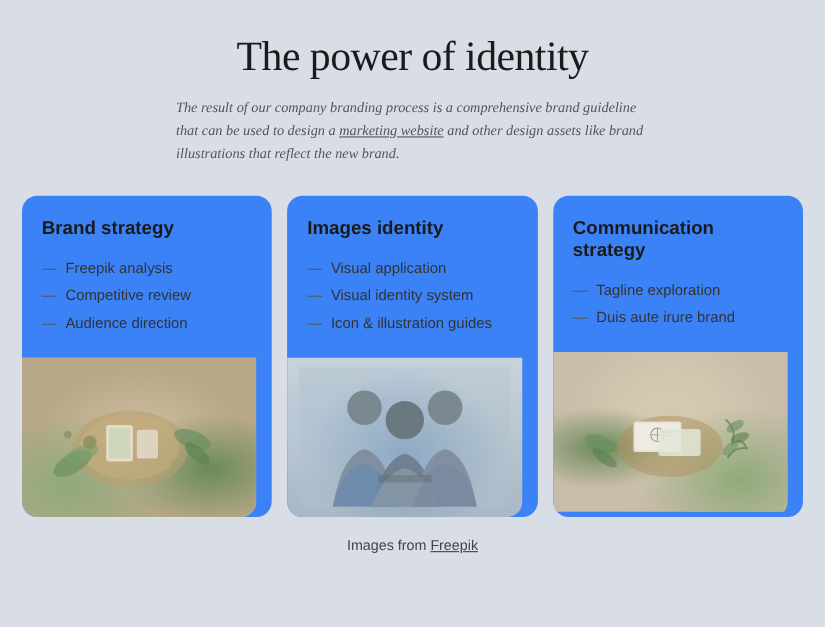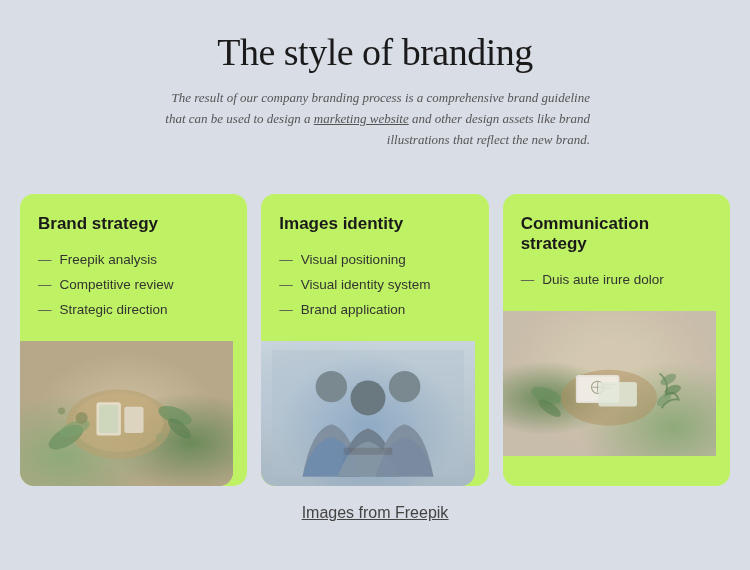--- a/index.html
+++ b/index.html
@@ -19,49 +19,48 @@
       font-weight: 400;
       color: #1a1a1a;
       text-align: center;
       margin-bottom: 14px;
       letter-spacing: -0.5px;
     }
 
     .page-subtitle {
       font-size: 13px;
       color: #555;
-      text-align: right;
+      text-align: left;
       font-style: italic;
       line-height: 1.6;
       max-width: 430px;
       margin-bottom: 28px;
     }
 
     .page-subtitle a {
       color: #555;
       text-decoration: underline;
     }
 
     .cards-row {
       display: flex;
       gap: 14px;
       width: 100%;
       max-width: 715px;
       margin-bottom: 18px;
     }
 
     .card {
-      background: #bef264;
+      background: #3b82f6;
       border-radius: 14px;
       flex: 1;
       padding: 20px 32px 0 18px;
       display: flex;
       flex-direction: column;
       overflow: hidden;
-      margin-top: 16px;
     }
 
     .card-title {
       font-size: 17px;
       font-weight: 700;
       color: #1a1a1a;
       margin-bottom: 14px;
       font-family: Arial, sans-serif;
     }
 
@@ -138,49 +137,48 @@
       justify-content: center;
     }
 
     
     .img-inner-svg {
       width: 90%;
       height: 90%;
     }
 
     .footer-text {
-      font-size: 16px;
+      font-size: 13px;
       color: #444;
       font-family: Arial, sans-serif;
       text-align: left;
-      text-decoration: underline;
     }
 
     .footer-text a {
       color: #444;
       text-decoration: underline;
     }
   </style>
 </head>
 <body>
 
-<h1 class="page-title">The style of branding</h1>
+<h1 class="page-title">The power of identity</h1>
 
 <p class="page-subtitle">
   <em>The result of our company branding process is a comprehensive brand guideline that can be used to design a <a href="#">marketing website</a> and other design assets like brand illustrations that reflect the new brand.</em>
 </p>
 
 <div class="cards-row">
 
   <div class="card">
     <div class="card-title">Brand strategy</div>
     <ul class="card-list">
       <li>Freepik analysis</li>
       <li>Competitive review</li>
-      <li>Strategic direction</li>
+      <li>Audience direction</li>
     </ul>
     <div class="card-image">
       <div class="img-brand-strategy">
         <svg viewBox="0 0 220 145" xmlns="http://www.w3.org/2000/svg" class="img-inner-svg">
 
           <ellipse cx="100" cy="85" rx="60" ry="40" fill="#b8a070" opacity="0.6"></ellipse>
           <ellipse cx="100" cy="83" rx="52" ry="34" fill="#c8b080" opacity="0.5"></ellipse>
 
           <rect x="75" y="60" width="28" height="38" rx="3" fill="#e8e0d0" opacity="0.9"></rect>
           <rect x="78" y="63" width="22" height="32" rx="2" fill="#c8d4b8" opacity="0.8"></rect>
@@ -195,23 +193,23 @@
           <circle cx="148" cy="100" r="5" fill="#9aA070" opacity="0.7"></circle>
           <circle cx="35" cy="70" r="4" fill="#7a8858" opacity="0.6"></circle>
         </svg>
       </div>
     </div>
   </div>
 
   <div class="card">
     <div class="card-title">Images identity</div>
     <ul class="card-list">
-      <li>Visual positioning</li>
+      <li>Visual application</li>
       <li>Visual identity system</li>
-      <li>Brand application</li>
+      <li>Icon &amp; illustration guides</li>
     </ul>
     <div class="card-image">
       <div class="img-brand-identity">
         <svg viewBox="0 0 220 145" xmlns="http://www.w3.org/2000/svg" class="img-inner-svg">
 
           <rect width="220" height="145" fill="#b0c0cc" opacity="0.4"></rect>
 
           <circle cx="68" cy="42" r="18" fill="#7a8890"></circle>
           <path d="M35 145 Q45 90 68 85 Q91 90 101 145Z" fill="#8090a0"></path>
 
@@ -227,21 +225,22 @@
 
           <rect x="82" y="112" width="56" height="8" rx="2" fill="#555" opacity="0.3"></rect>
         </svg>
       </div>
     </div>
   </div>
 
   <div class="card">
     <div class="card-title">Communication strategy</div>
     <ul class="card-list">
-      <li>Duis aute irure dolor</li>
+      <li>Tagline exploration</li>
+      <li>Duis aute irure brand</li>
     </ul>
     <div class="card-image">
       <div class="img-communication">
         <svg viewBox="0 0 220 145" xmlns="http://www.w3.org/2000/svg" class="img-inner-svg">
 
           <ellipse cx="110" cy="88" rx="55" ry="32" fill="#b09060" opacity="0.5"></ellipse>
 
           <rect x="72" y="62" width="50" height="32" rx="3" fill="#e8e4dc" opacity="0.95"></rect>
           <rect x="74" y="64" width="46" height="28" rx="2" fill="#f0ece4" opacity="0.9"></rect>
           <circle cx="97" cy="76" r="7" fill="none" stroke="#8a9070" stroke-width="1.2" opacity="0.8"></circle>

